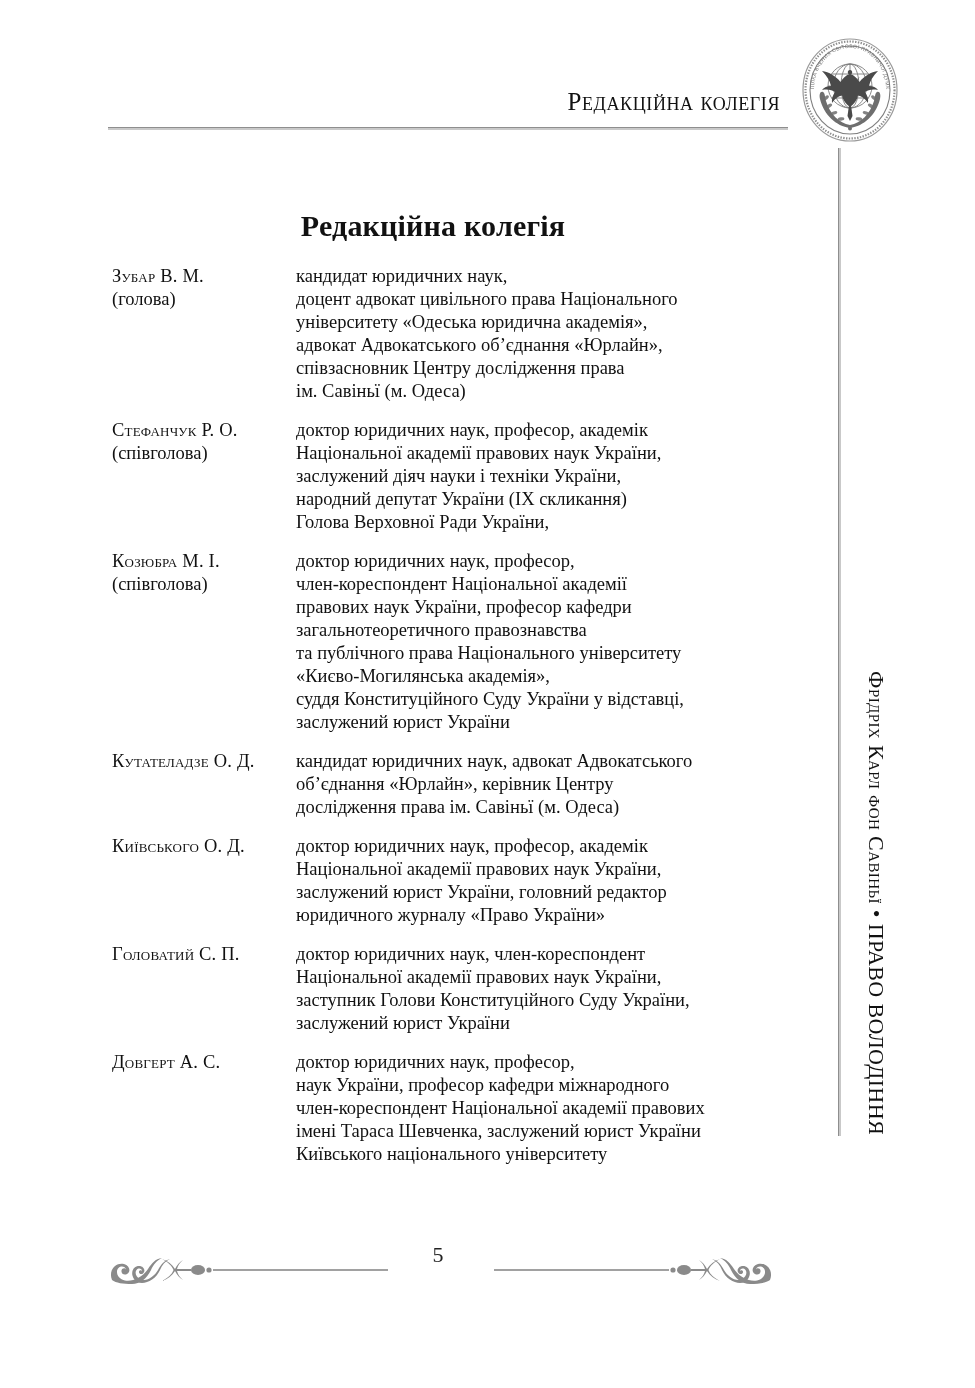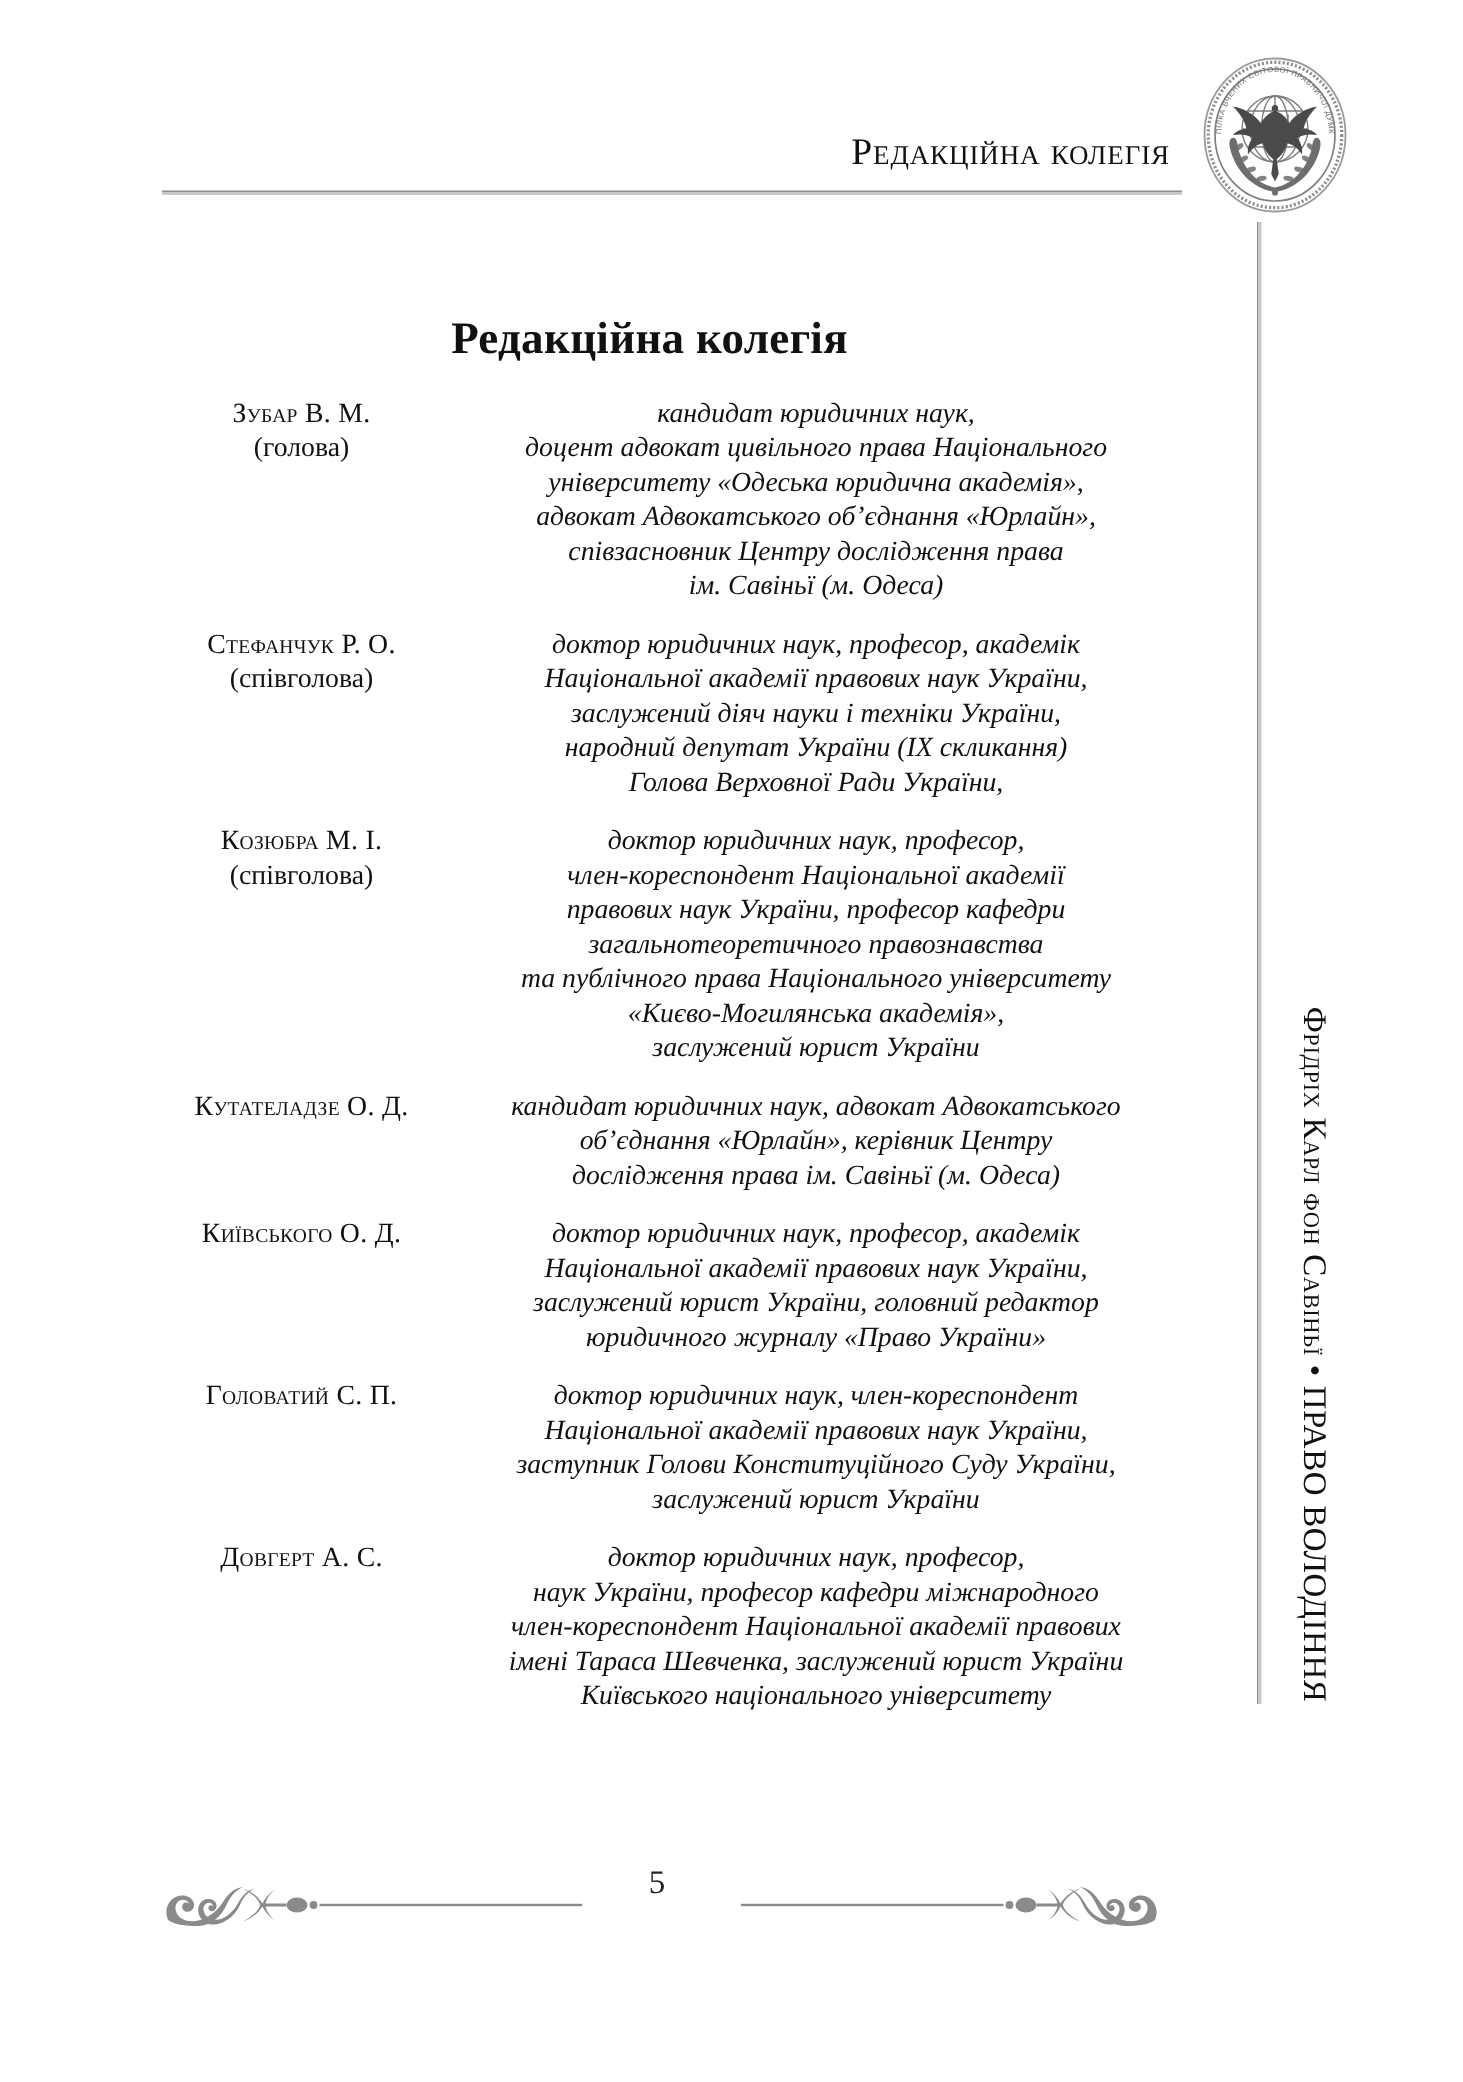--- a/index.html
+++ b/index.html
@@ -103,21 +103,20 @@
     font-weight: bold;
     color: #111111;
     letter-spacing: 0.2px;
   }
 
   #board-list {
     position: absolute;
     left: 112px;
     top: 265px;
     width: 680px;
-    text-align: center;
   }
   .member-row {
     display: flex;
     align-items: flex-start;
     margin-bottom: 16px;
   }
   .member-name-cell {
     width: 178px;
     flex: 0 0 178px;
     padding-right: 6px;
@@ -138,21 +137,20 @@
   }
   .member-desc {
     flex: 1 1 auto;
     font-size: 18.5px;
     line-height: 23px;
     color: #111111;
   }
   .desc-line {
     display: block;
     white-space: nowrap;
-    font-style: italic;
   }
 
   
   #footer {
     position: absolute;
     left: 0;
     top: 1238px;
     width: 975px;
     height: 70px;
   }
@@ -274,20 +272,21 @@
           <div class="member-name">Козюбра М. І.</div>
           <div class="member-role">(співголова)</div>
         </div>
         <div class="member-desc">
           <span class="desc-line">доктор юридичних наук, професор,</span>
           <span class="desc-line">член-кореспондент Національної академії</span>
           <span class="desc-line">правових наук України, професор кафедри</span>
           <span class="desc-line">загальнотеоретичного правознавства</span>
           <span class="desc-line">та публічного права Національного університету</span>
           <span class="desc-line">«Києво-Могилянська академія»,</span>
+          <span class="desc-line">суддя Конституційного Суду України у відставці,</span>
           <span class="desc-line">заслужений юрист України</span>
         </div>
       </div>
       <div class="member-row">
         <div class="member-name-cell">
           <div class="member-name">Кутателадзе О. Д.</div>
         </div>
         <div class="member-desc">
           <span class="desc-line">кандидат юридичних наук, адвокат Адвокатського</span>
           <span class="desc-line">об’єднання «Юрлайн», керівник Центру</span>

